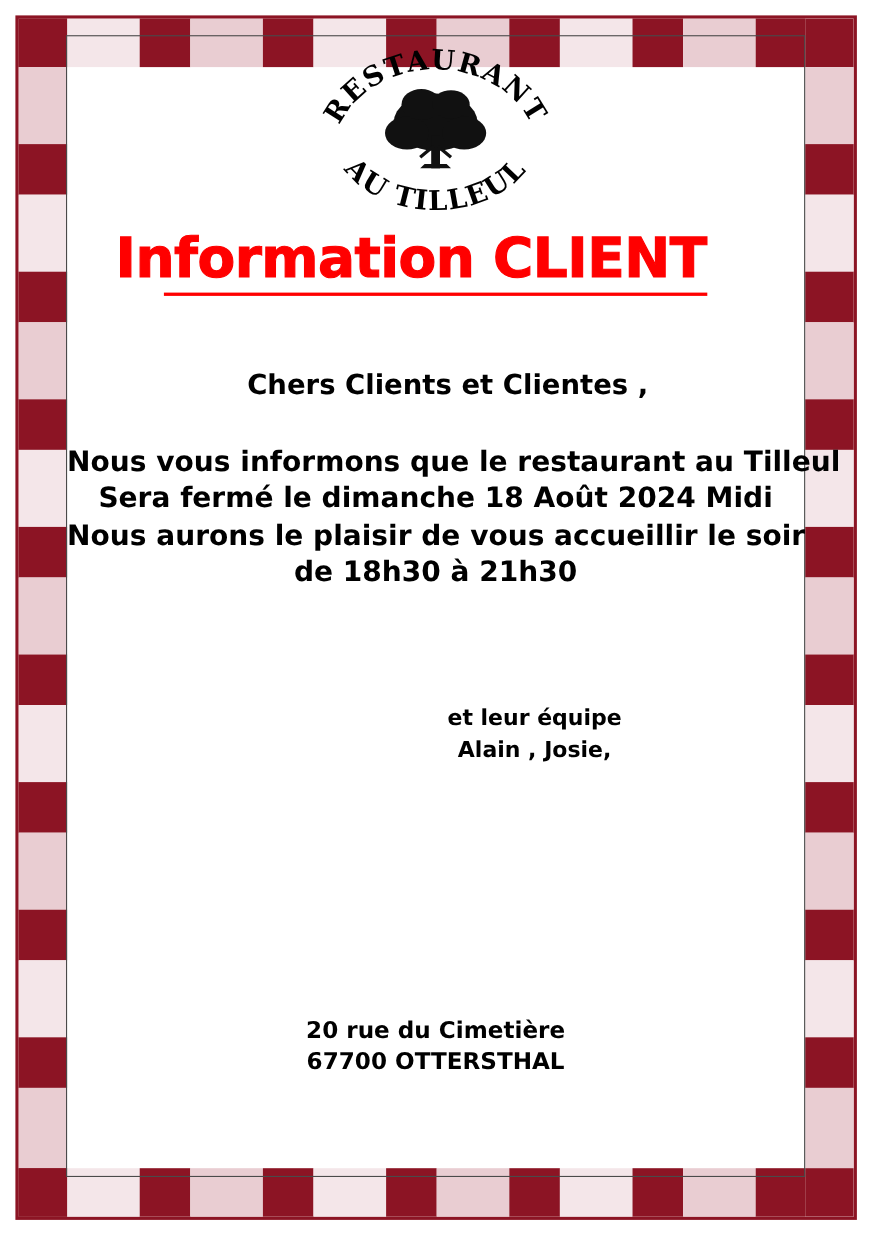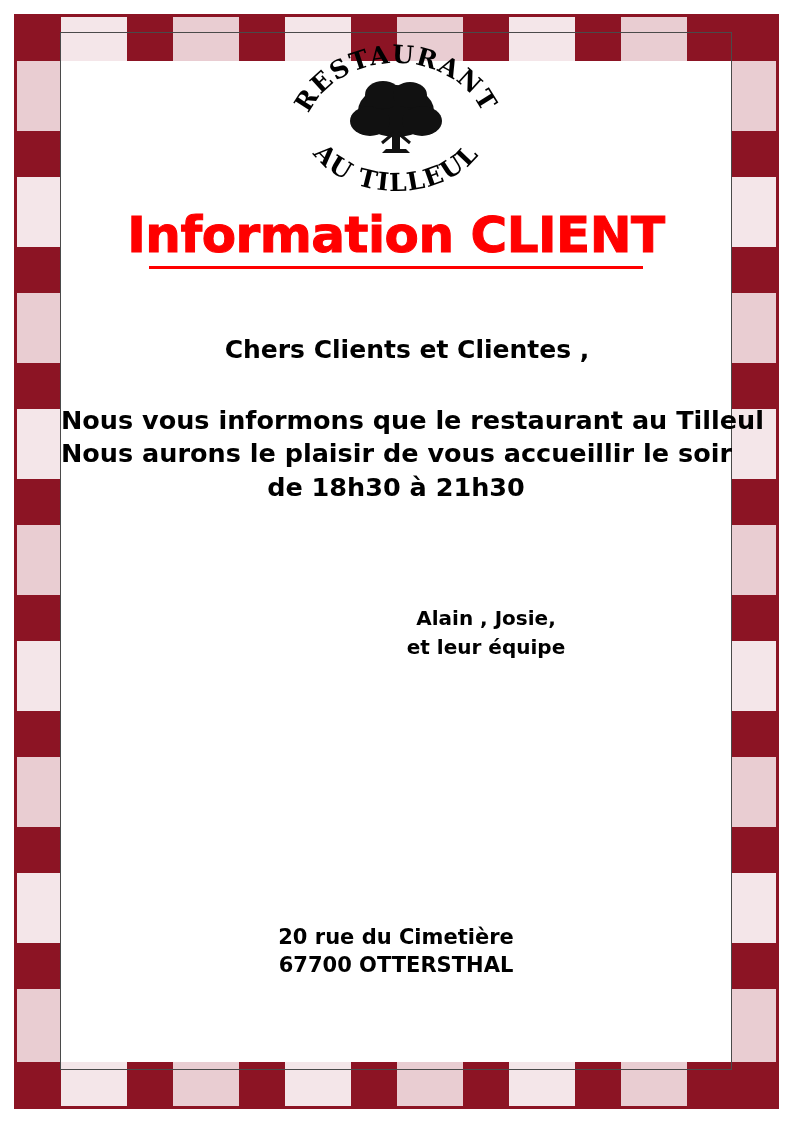--- a/index.html
+++ b/index.html
@@ -90,27 +90,27 @@
   .logo-wrap {
     position: relative;
     width: 230px;
     height: 150px;
     margin: 8px auto 0 auto;
   }
   .logo-wrap svg { display: block; }
 
   .title {
     margin: 18px 0 0 0;
-    text-align: center;
     color: #ff0000;
     font-family: "DejaVu Sans", sans-serif;
     font-weight: 700;
     font-size: 50px;
     letter-spacing: -0.5px;
     line-height: 1.05;
+    padding-left: 44px;
     -webkit-text-stroke: 1px #ff0000;
   }
   .title-underline {
     width: 494px;
     height: 3px;
     background: #ff0000;
     margin: 4px auto 0 auto;
   }
 
   .greeting {
@@ -275,27 +275,28 @@
       </svg>
     </div>
 
     <div class="title">Information CLIENT</div>
     <div class="title-underline"></div>
 
     <div class="greeting">Chers Clients et Clientes  ,</div>
 
     <div class="body-block">
       <span class="line">Nous vous informons que le restaurant au Tilleul</span>
+      <span class="line">Sera fermé le dimanche 18 Août 2024 Midi</span>
       <span class="line">Nous aurons le plaisir de vous accueillir le soir</span>
       <span class="line">de 18h30 à 21h30</span>
     </div>
 
     <div class="signature">
+      <span class="line">et leur équipe</span>
       <span class="line">Alain , Josie,</span>
-      <span class="line">et leur équipe</span>
     </div>
 
     <div class="address">
       <span class="line">20 rue du Cimetière</span>
       <span class="line">67700 OTTERSTHAL</span>
     </div>
 
   </div>
 </div>
 

